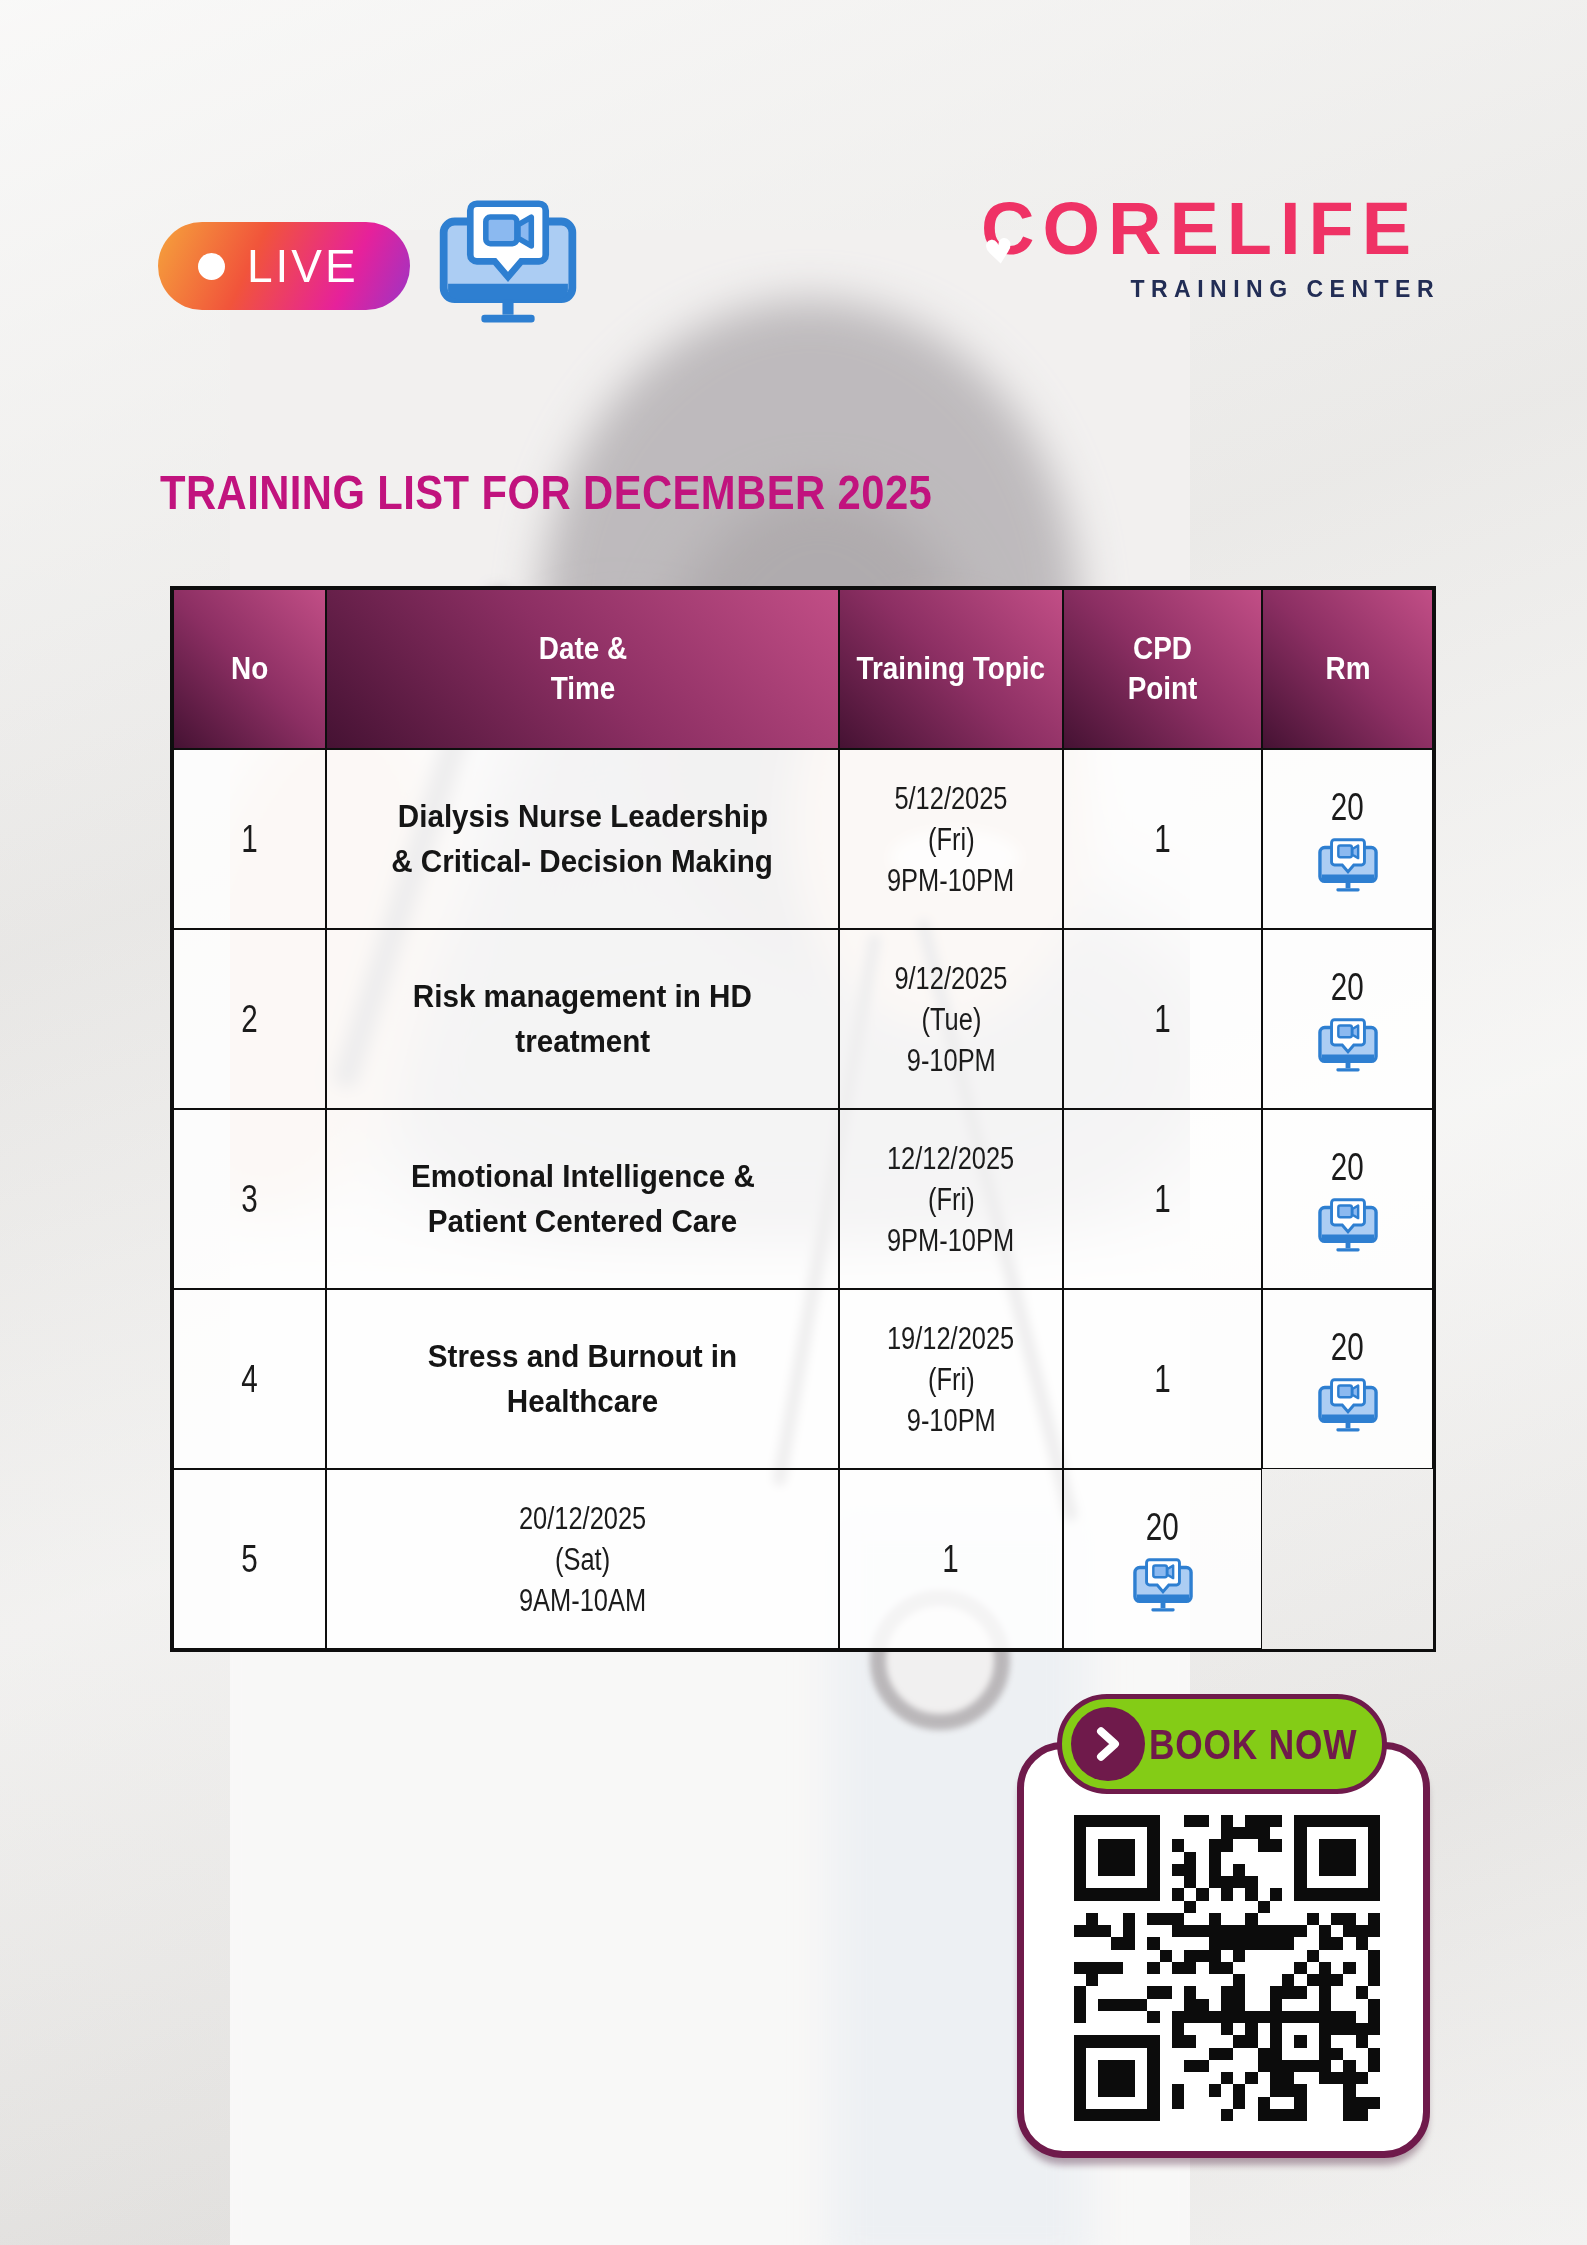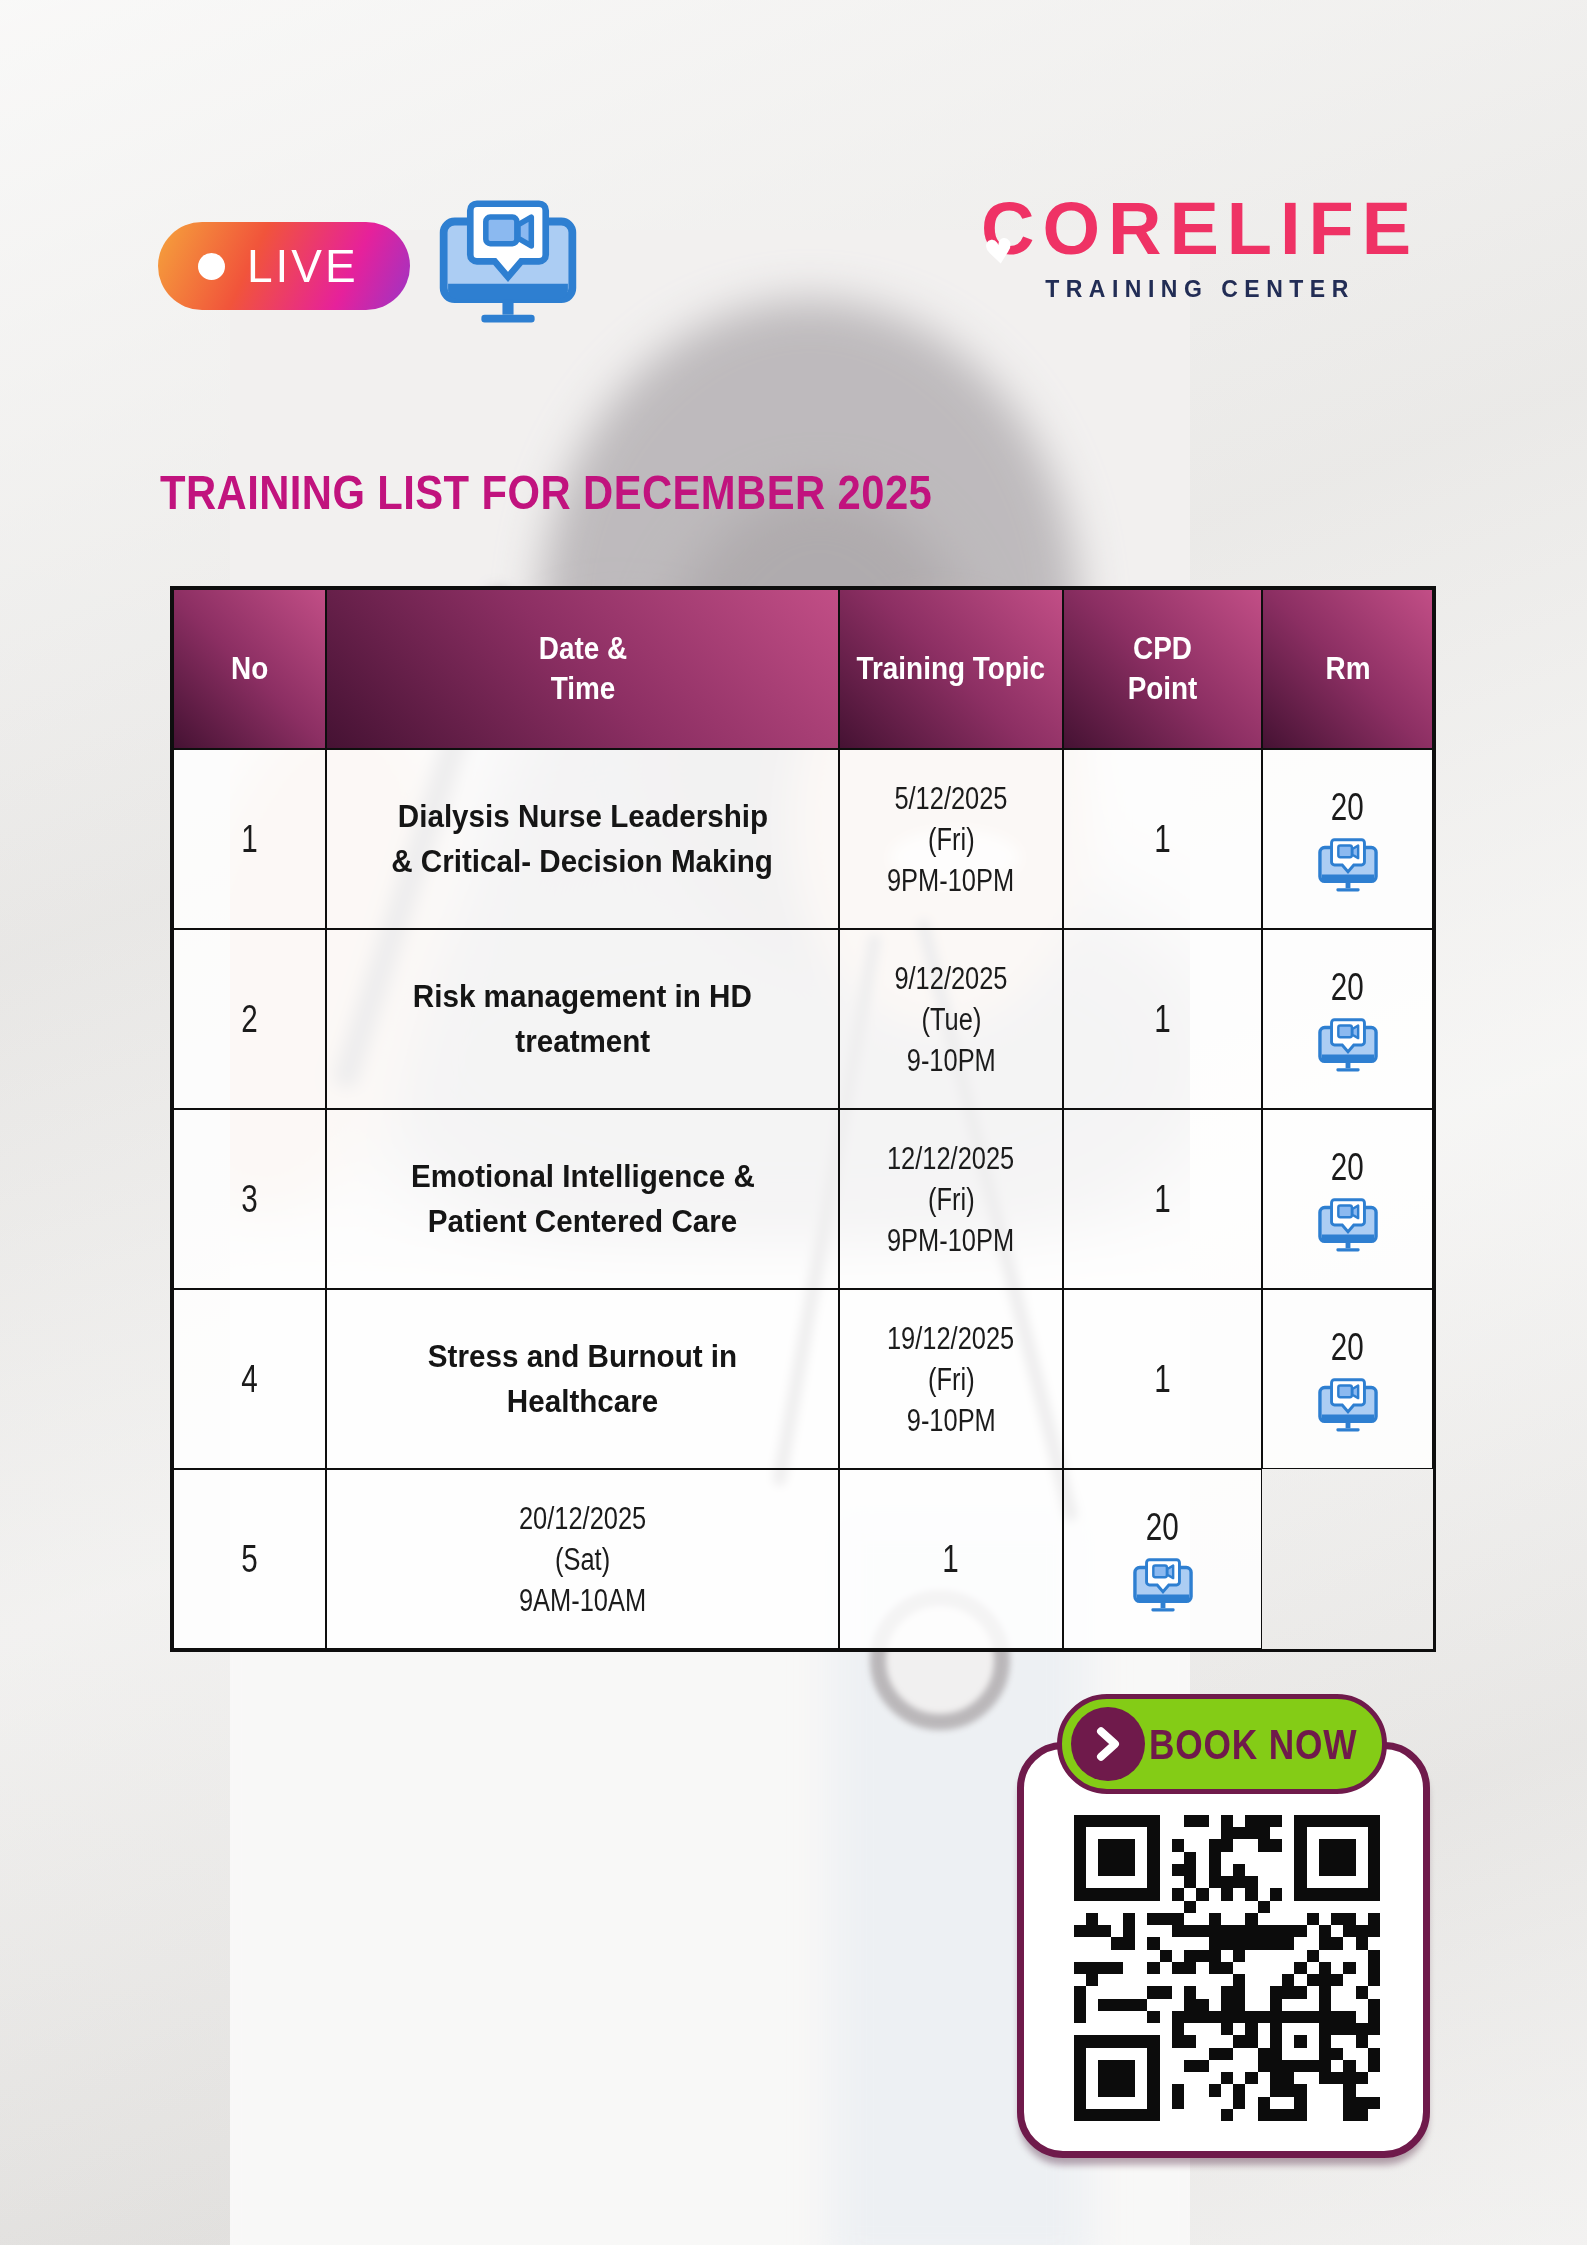--- a/index.html
+++ b/index.html
@@ -39,21 +39,21 @@
     background:linear-gradient(115deg,#f5a33c 0%,#f1543b 38%,#e6219b 74%,#9c34c5 100%);
     display:flex;align-items:center;}
   .live-dot{width:27px;height:27px;border-radius:50%;background:#ffffff;margin-left:40px;}
   .live-label{color:#ffffff;font-size:46px;font-weight:normal;letter-spacing:3px;margin-left:22px;}
 
   .big-vc{position:absolute;left:437px;top:188px;width:142px;height:138px;}
 
   .logo{position:absolute;left:960px;top:186px;width:480px;text-align:center;margin-top:6px;}
   .logo-name{font-size:74px;font-weight:bold;color:#ef3265;letter-spacing:8px;line-height:74px;position:relative;}
   .logo-heart{position:absolute;left:24px;top:22px;font-size:34px;color:#ffffff;transform:rotate(-8deg);font-family:"DejaVu Sans",sans-serif;}
-  .logo-sub{margin-top:10px;font-size:23px;font-weight:bold;color:#222d55;letter-spacing:6.5px;}
+  .logo-sub{margin-top:10px;font-size:23px;font-weight:bold;color:#222d55;letter-spacing:6.5px;text-align:right;}
 
   .title{position:absolute;left:160px;top:465px;margin:0;font-size:48px;font-weight:bold;color:#c1137e;
     white-space:nowrap;transform:scaleX(.87);transform-origin:left center;letter-spacing:.5px;}
 
   
   .tbl{position:absolute;left:170px;top:586px;width:1266px;
     display:grid;grid-template-columns:153px 513px 224px 199px 1fr;
     grid-template-rows:160px repeat(5,180px);
     border:3px solid #0e0e0e;}
   .cell{border:1.5px solid #0e0e0e;display:flex;flex-direction:column;align-items:center;justify-content:center;}

